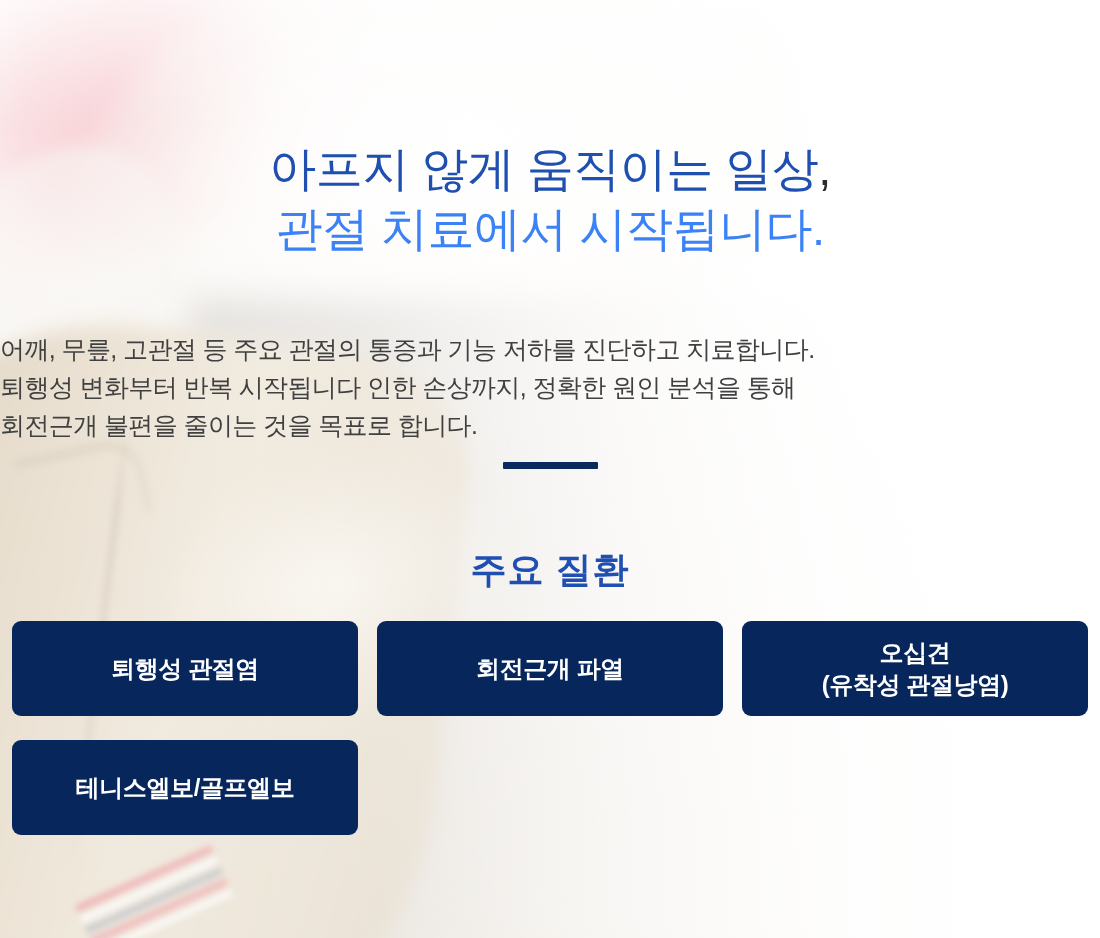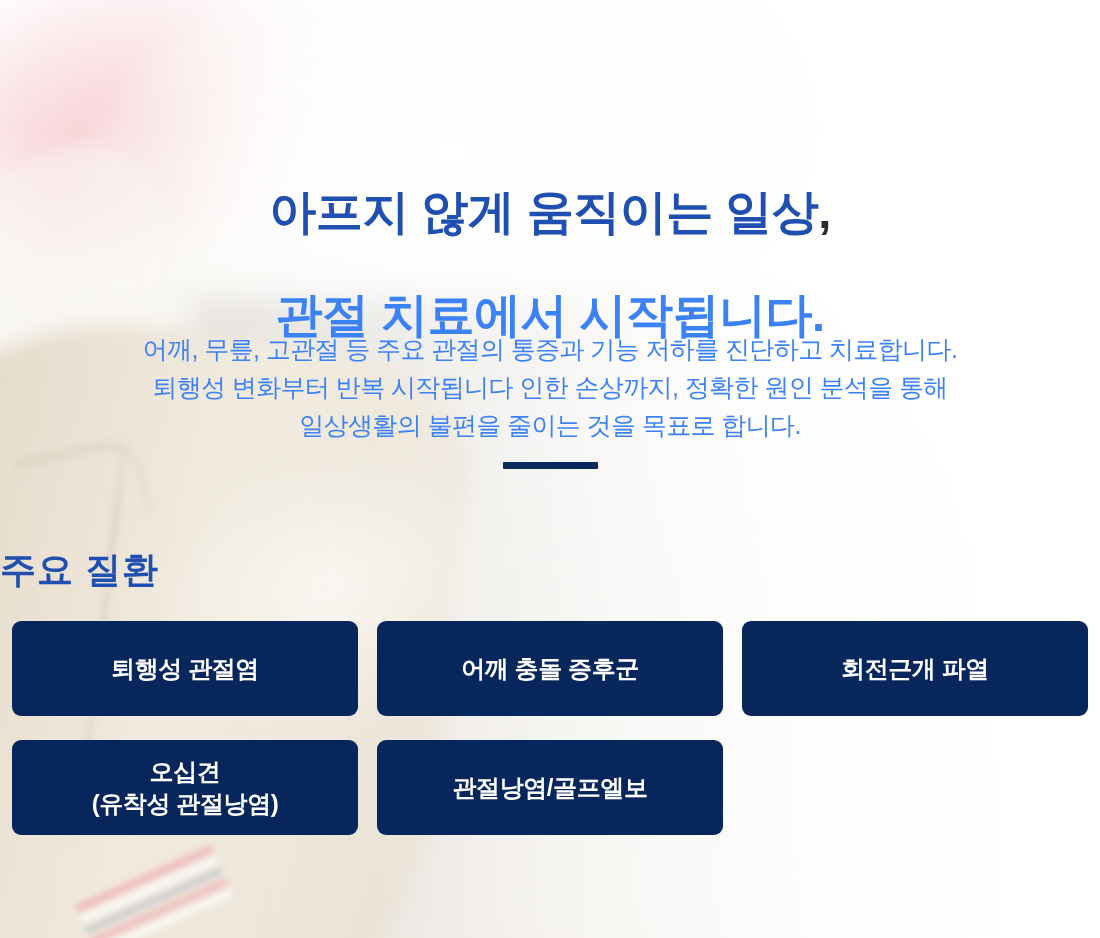--- a/index.html
+++ b/index.html
@@ -179,57 +179,56 @@
     left: 0;
     right: 0;
     top: 118px;
     text-align: center;
     line-height: 1.26;
     letter-spacing: -0.5px;
   }
   .headline .line {
     display: block;
     font-size: 47px;
-    font-weight: bold;
-    margin-top: 43px;
+    font-weight: normal;
   }
   .headline .hl-blue  { color: #1f4fb0; }
   .headline .hl-comma { color: #2b2b2b; }
   .headline .hl-dark  { color: #3b82f6; }
 
   .lede {
     position: absolute;
     left: 0;
     right: 0;
     top: 305px;
-    text-align: center;
+    text-align: left;
     font-size: 25px;
     line-height: 1.52;
-    color: #3b82f6;
+    color: #404040;
     letter-spacing: -0.6px;
   }
   .lede span { display: block; }
 
   .divider {
     position: absolute;
     left: 50%;
     top: 462px;
     width: 95px;
     height: 7px;
     margin-left: -47px;
     background: #0a2a5e;
     border-radius: 1px;
   }
 
   .section-title {
     position: absolute;
     left: 0;
     right: 0;
     top: 516px;
-    text-align: left;
+    text-align: center;
     font-size: 36px;
     font-weight: bold;
     color: #1f4fb0;
     letter-spacing: 1px;
   }
 
   .card-grid {
     position: absolute;
     left: 12px;
     top: 621px;
@@ -287,30 +286,29 @@
   <div class="content">
 
     <h1 class="headline">
       <span class="line"><span class="hl-blue">아프지 않게 움직이는 일상</span><span class="hl-comma">,</span></span>
       <span class="line hl-dark">관절 치료에서 시작됩니다.</span>
     </h1>
 
     <p class="lede">
       <span>어깨, 무릎, 고관절 등 주요 관절의 통증과 기능 저하를 진단하고 치료합니다.</span>
       <span>퇴행성 변화부터 반복 시작됩니다 인한 손상까지, 정확한 원인 분석을 통해</span>
-      <span>일상생활의 불편을 줄이는 것을 목표로 합니다.</span>
+      <span>회전근개 불편을 줄이는 것을 목표로 합니다.</span>
     </p>
 
     <div class="divider"></div>
 
     <h2 class="section-title">주요 질환</h2>
 
     <div class="card-grid">
       <div class="card">퇴행성 관절염</div>
-      <div class="card">어깨 충돌 증후군</div>
       <div class="card">회전근개 파열</div>
       <div class="card">오십견
 (유착성 관절낭염)</div>
-      <div class="card">관절낭염/골프엘보</div>
+      <div class="card">테니스엘보/골프엘보</div>
     </div>
 
   </div>
 </div>
 
 </body></html>

